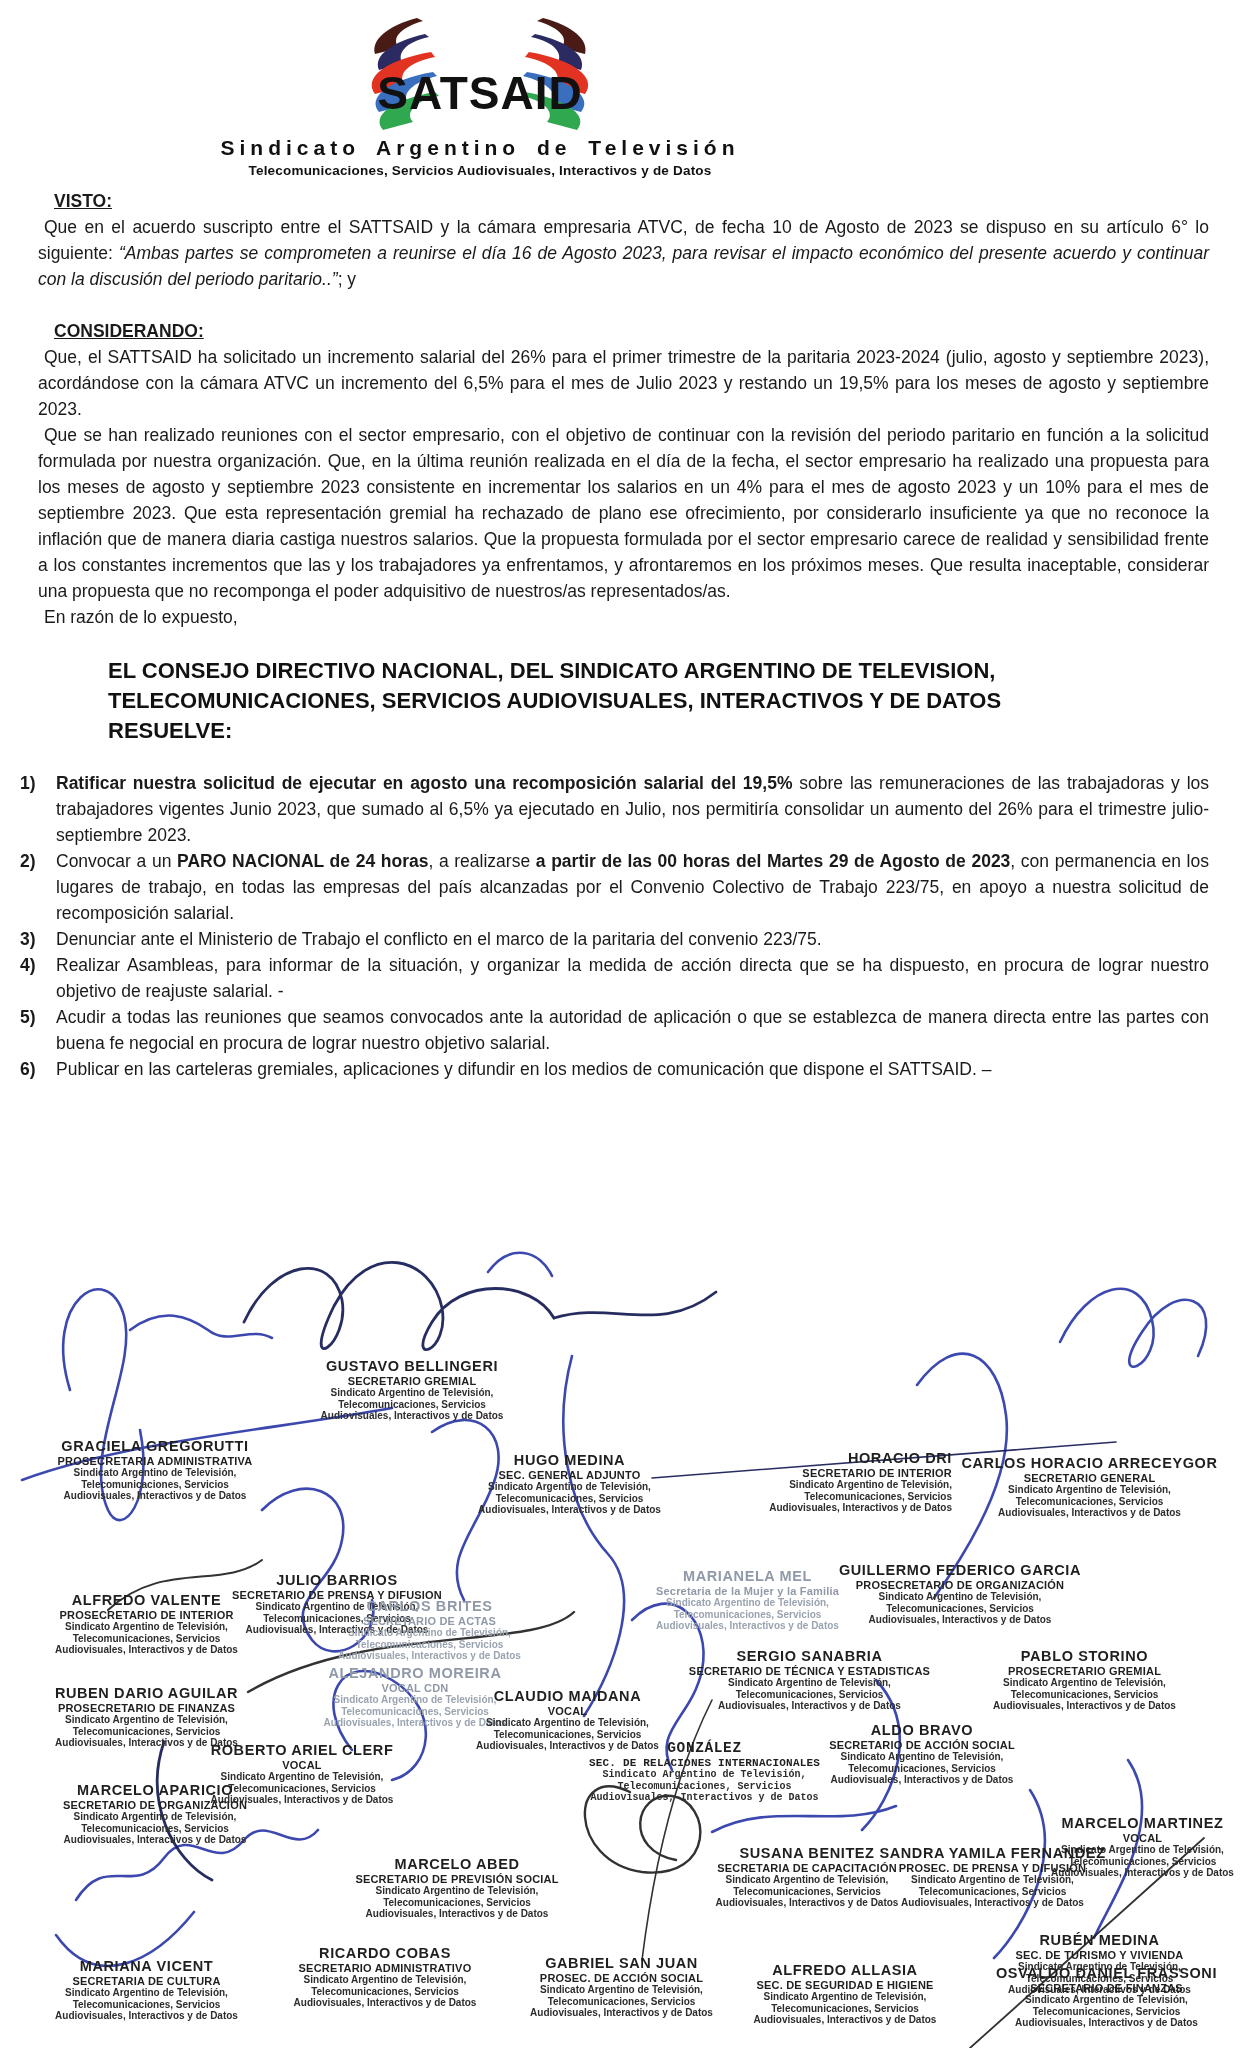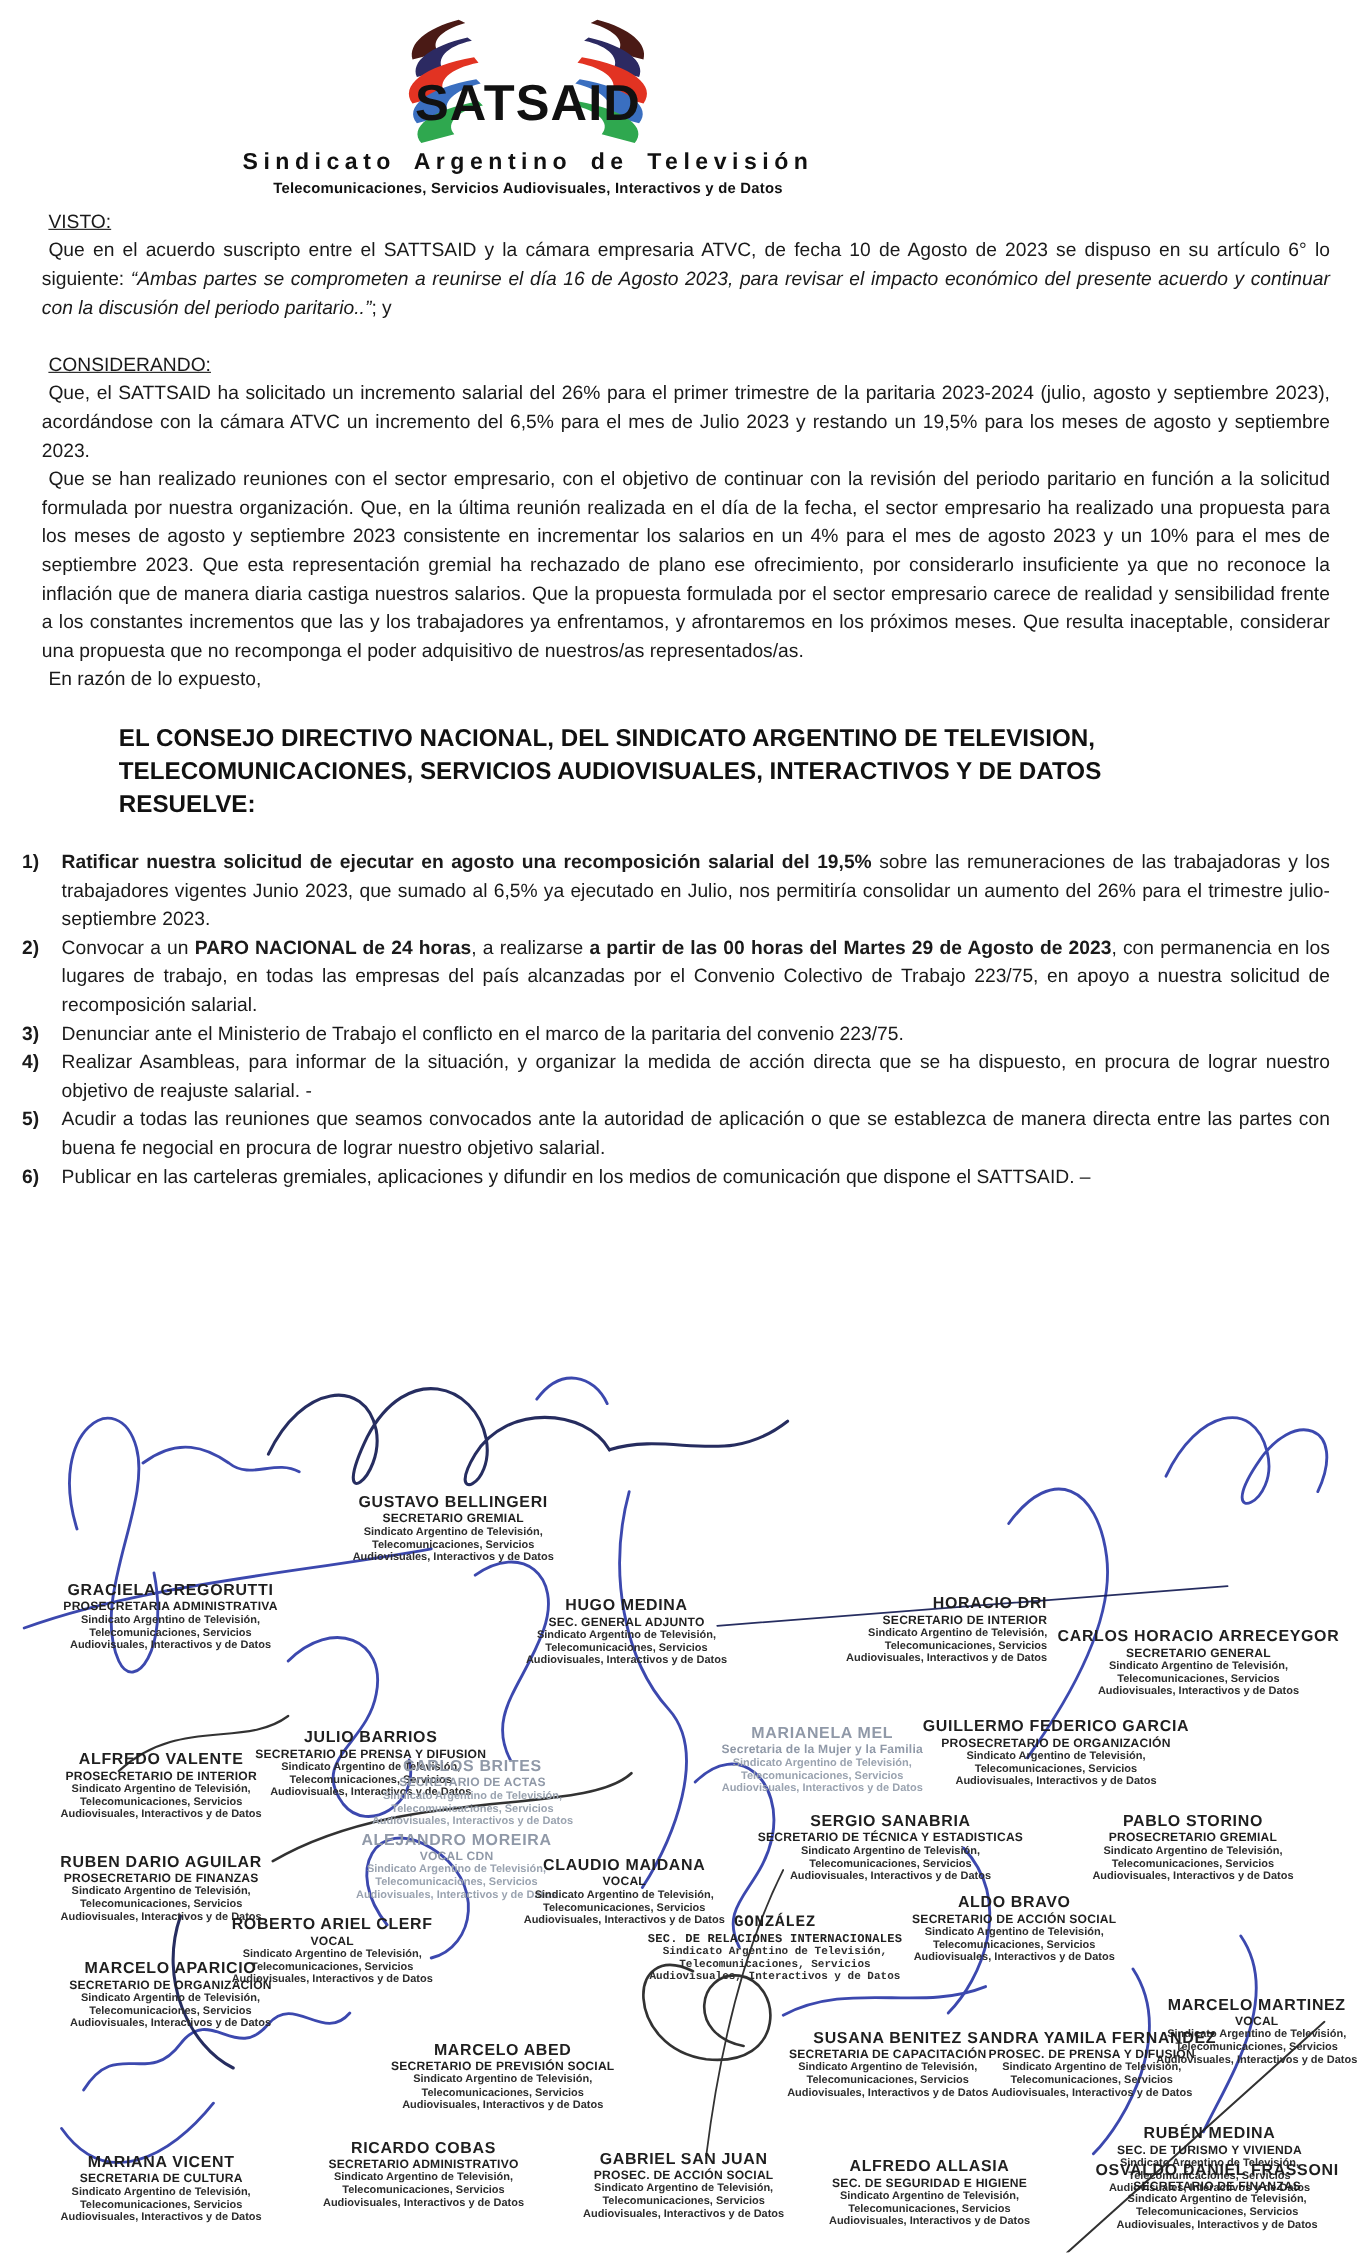--- a/index.html
+++ b/index.html
@@ -18,22 +18,22 @@
   .org-name{
     font-weight:bold;font-size:21px;letter-spacing:5px;word-spacing:6px;
     color:#111;margin-top:2px;
   }
   .org-sub{
     font-weight:600;font-size:13.5px;letter-spacing:.2px;color:#111;margin-top:3px;
   }
   
   .doc-body{margin:10px 34px 0 38px;font-size:17.5px;line-height:26px;}
   .doc-heading{
-    font-size:17.5px;font-weight:normal;text-decoration:underline;
-    margin:0 0 0 6px;padding:0;display:inline-block;
+    font-size:17.5px;font-weight:bold;text-decoration:underline;
+    margin:0 0 0 16px;padding:0;display:inline-block;
   }
   .para{margin:0;text-align:justify;text-indent:6px;}
   .gap-md{height:26px;}
   .b{font-weight:bold;}
   .i{font-style:italic;}
   .resuelve{
     font-weight:bold;font-size:22px;
     margin:26px 70px 24px 70px;line-height:30px;color:#111;
   }
   .res-list{margin-left:-18px;}
@@ -179,21 +179,21 @@
           <div class="s-org">Telecomunicaciones, Servicios</div>
           <div class="s-org">Audiovisuales, Interactivos y de Datos</div>
         </div>
         <div class="stamp" style="left: 675px; top: 1450px; width: 265px; text-align: right;">
           <div class="s-name">HORACIO DRI</div>
           <div class="s-title">SECRETARIO DE INTERIOR</div>
           <div class="s-org">Sindicato Argentino de Televisión,</div>
           <div class="s-org">Telecomunicaciones, Servicios</div>
           <div class="s-org">Audiovisuales, Interactivos y de Datos</div>
         </div>
-        <div class="stamp" style="left: 935px; top: 1455px; width: 285px; margin-top: 25px;">
+        <div class="stamp" style="left: 935px; top: 1455px; width: 285px;">
           <div class="s-name">CARLOS HORACIO ARRECEYGOR</div>
           <div class="s-title">SECRETARIO GENERAL</div>
           <div class="s-org">Sindicato Argentino de Televisión,</div>
           <div class="s-org">Telecomunicaciones, Servicios</div>
           <div class="s-org">Audiovisuales, Interactivos y de Datos</div>
         </div>
         <div class="stamp" style="left: 175px; top: 1572px; width: 300px;">
           <div class="s-name">JULIO BARRIOS</div>
           <div class="s-title">SECRETARIO DE PRENSA Y DIFUSION</div>
           <div class="s-org">Sindicato Argentino de Televisión,</div>

